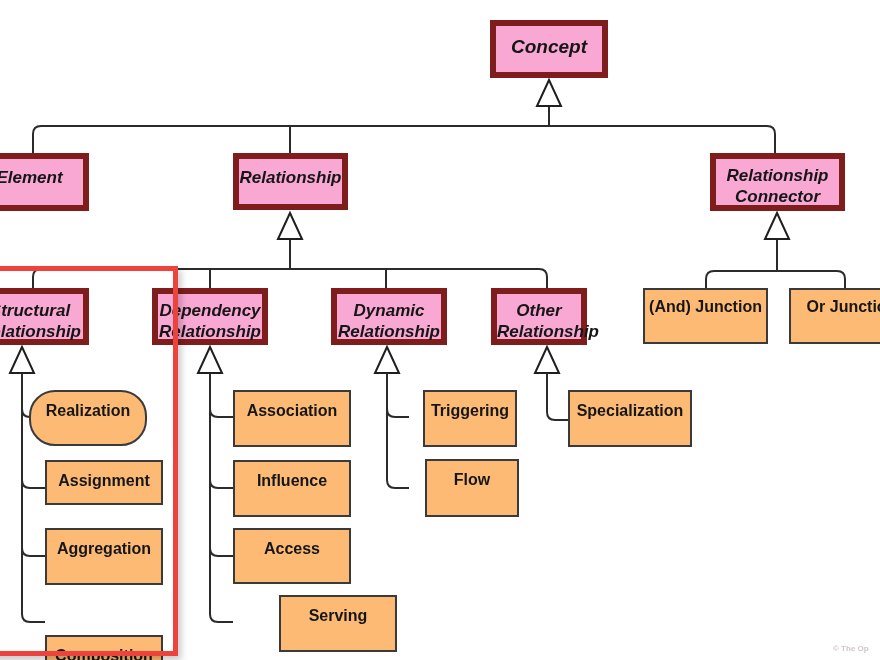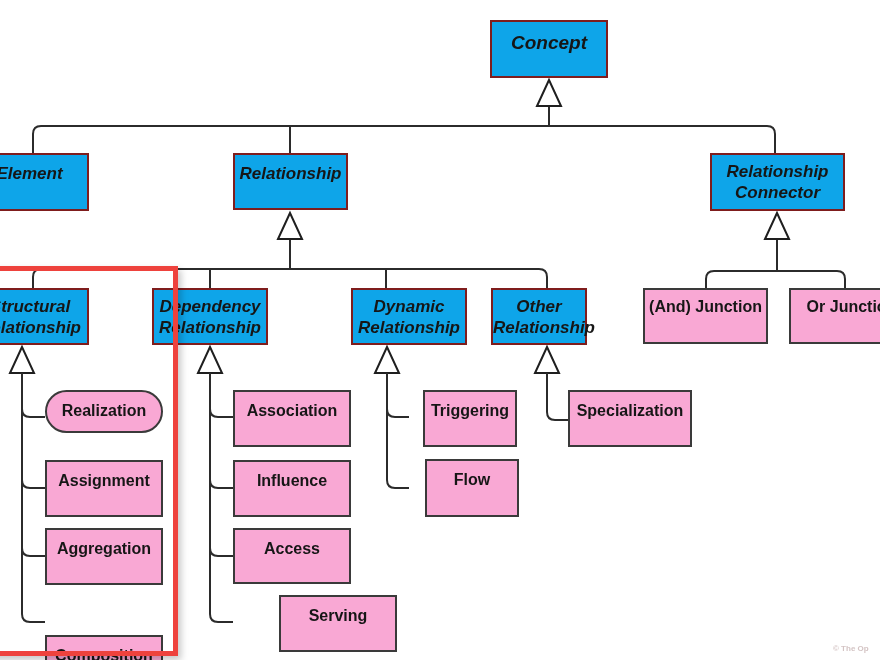--- a/index.html
+++ b/index.html
@@ -1,29 +1,29 @@
 <!DOCTYPE html>
 <html><head>
 <meta charset="utf-8">
 <style>
   html,body{margin:0;padding:0;}
   body{
     width:880px;height:660px;position:relative;overflow:hidden;background:#ffffff;
     font-family:"Liberation Sans",sans-serif;
   }
   .box{
-    position:absolute;box-sizing:border-box;background:#0ea5e9;
-    border:2px solid #7f1d1d;text-align:center;color:#161616;
+    position:absolute;box-sizing:border-box;background:#f9a8d4;
+    border:6px solid #7f1d1d;text-align:center;color:#161616;
     display:block;
   }
   .box span{white-space:pre-line;display:block;}
   .abstract{font-weight:bold;font-style:italic;font-size:17px;line-height:1.25;padding-top:8px;}
   .abstract.big{font-size:19px;padding-top:9px;}
   .leaf{
-    background:#f9a8d4;border:2px solid #3a3a3a;
+    background:#fdba74;border:2px solid #3a3a3a;
     font-weight:bold;font-size:16px;line-height:1.2;padding-top:9px;font-style:normal;
   }
   .junction{padding-top:7px;}
   #connectors{position:absolute;left:0;top:0;width:880px;height:660px;pointer-events:none;}
   #connectors path{stroke:#2b2b2b;stroke-width:2;fill:none;}
   #connectors path.tri{fill:#ffffff;stroke:#1f1f1f;stroke-width:2;stroke-linejoin:miter;}
   .highlight{
     position:absolute;box-sizing:border-box;background:transparent;
     border-style:solid;border-color:#ee423d;border-width:5px;
     box-shadow:3px 4px 7px rgba(0,0,0,0.22);
@@ -92,42 +92,42 @@
 <div class="box abstract" style="left:-29px;top:288px;width:118px;height:57px;padding-top:6px;">
     <span>Structural
 Relationship</span>
   </div>
 
 <div class="box abstract" style="left:152px;top:288px;width:116px;height:57px;padding-top:6px;">
     <span>Dependency
 Relationship</span>
   </div>
 
-<div class="box abstract" style="left:331px;top:288px;width:116px;height:57px;padding-top:6px;margin-left:20px;">
+<div class="box abstract" style="left:331px;top:288px;width:116px;height:57px;padding-top:6px;">
     <span>Dynamic
 Relationship</span>
   </div>
 
 <div class="box abstract" style="left:491px;top:288px;width:96px;height:57px;padding-top:6px;">
     <span>Other
 Relationship</span>
   </div>
 
 <div class="box leaf junction" style="left:643px;top:288px;width:125px;height:56px;">
     <span>(And) Junction</span>
   </div>
 
 <div class="box leaf junction" style="left:789px;top:288px;width:125px;height:56px;">
     <span>Or Junction</span>
   </div>
 
-<div class="box leaf" style="left:45px;top:390px;width:118px;height:43px;border-radius:26px;">
+<div class="box leaf" style="left:29px;top:390px;width:118px;height:56px;border-radius:26px;">
     <span>Realization</span>
   </div>
-<div class="box leaf" style="left:45px;top:460px;width:118px;height:57px;">
+<div class="box leaf" style="left:45px;top:460px;width:118px;height:45px;">
     <span>Assignment</span>
   </div>
 <div class="box leaf" style="left:45px;top:528px;width:118px;height:57px;">
     <span>Aggregation</span>
   </div>
 <div class="box leaf" style="left:45px;top:595px;width:118px;height:57px;margin-top:40px;">
     <span>Composition</span>
   </div>
 
 <div class="box leaf" style="left:233px;top:390px;width:118px;height:57px;">

